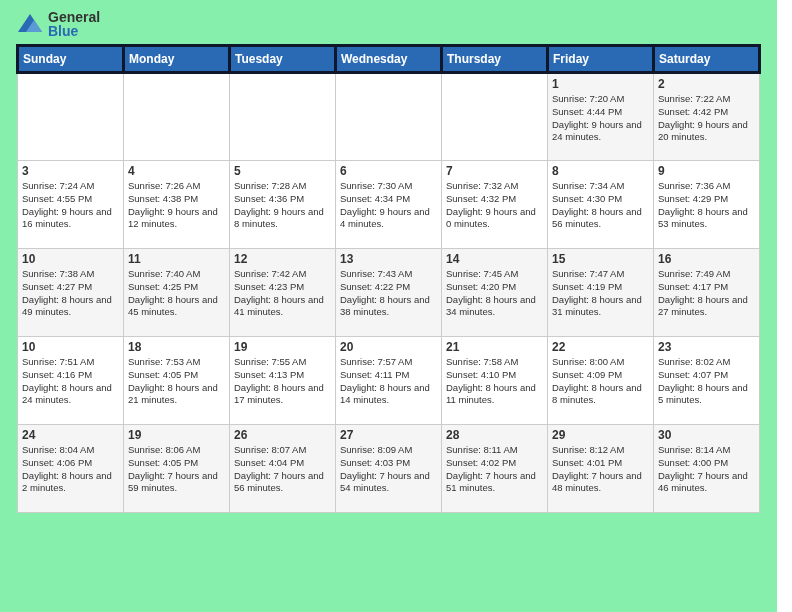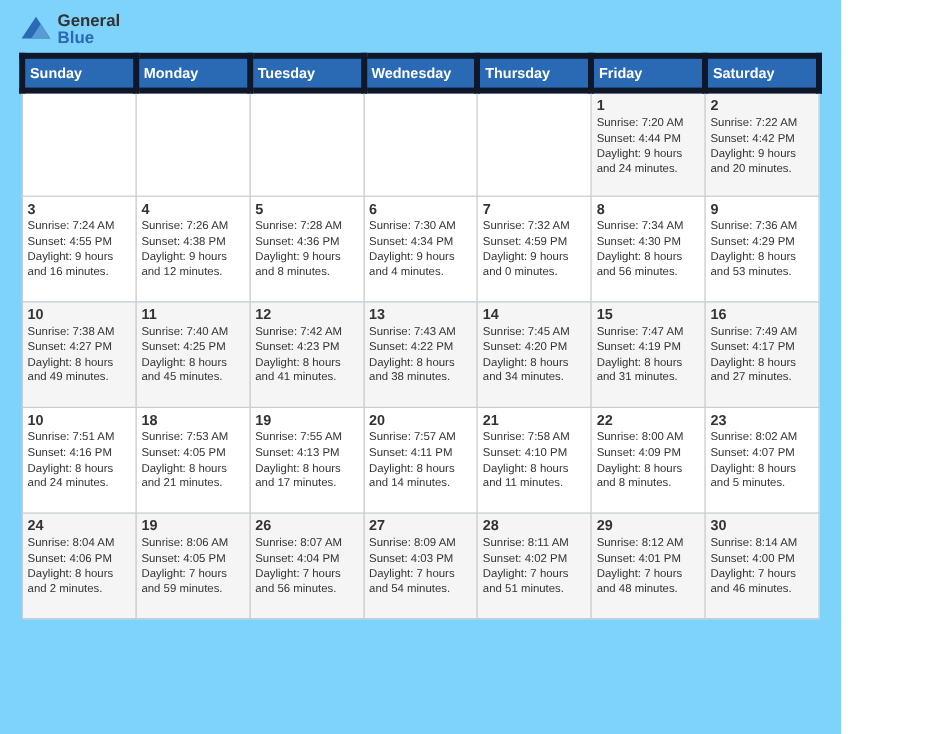--- a/index.html
+++ b/index.html
@@ -4,23 +4,23 @@
   <style>
     * { box-sizing: border-box; margin: 0; padding: 0; }
     body {
       font-family: Arial, Helvetica, sans-serif;
       background: #fff;
       width: 792px;
       height: 612px;
       overflow: hidden;
     }
     .page {
-      width: 701px;
+      width: 777px;
       min-height: 612px;
-      background: #7dd3fc;
+      background: #86efac;
       padding: 10px 16px 10px 16px;
     }
     .header {
       display: flex;
       justify-content: space-between;
       align-items: flex-start;
       margin-bottom: 6px;
     }
     .logo {
       display: flex;
@@ -63,21 +63,21 @@
       border-collapse: collapse;
       table-layout: fixed;
     }
     .calendar thead th {
       background: #2a6ab5;
       color: #fff;
       font-size: 12px;
       font-weight: bold;
       padding: 5px 4px;
       text-align: left;
-      border: 5px solid #0f172a;
+      border: 3px solid #0f172a;
     }
     .calendar tbody td {
       border: 1px solid #ccc;
       vertical-align: top;
       padding: 3px 4px;
       font-size: 10px;
       color: #333;
       height: 88px;
       background: #fff;
     }
@@ -178,21 +178,21 @@
           <td>
             <span class="day-number">6</span>
             <div class="day-info">Sunrise: 7:30 AM
 Sunset: 4:34 PM
 Daylight: 9 hours
 and 4 minutes.</div>
           </td>
           <td>
             <span class="day-number">7</span>
             <div class="day-info">Sunrise: 7:32 AM
-Sunset: 4:59 PM
+Sunset: 4:32 PM
 Daylight: 9 hours
 and 0 minutes.</div>
           </td>
           <td>
             <span class="day-number">8</span>
             <div class="day-info">Sunrise: 7:34 AM
 Sunset: 4:30 PM
 Daylight: 8 hours
 and 56 minutes.</div>
           </td>

